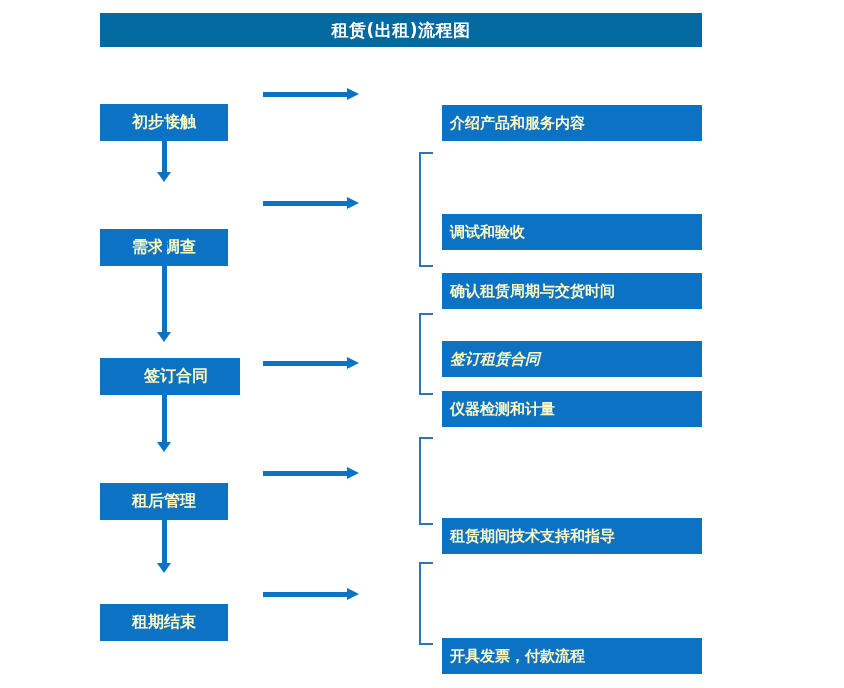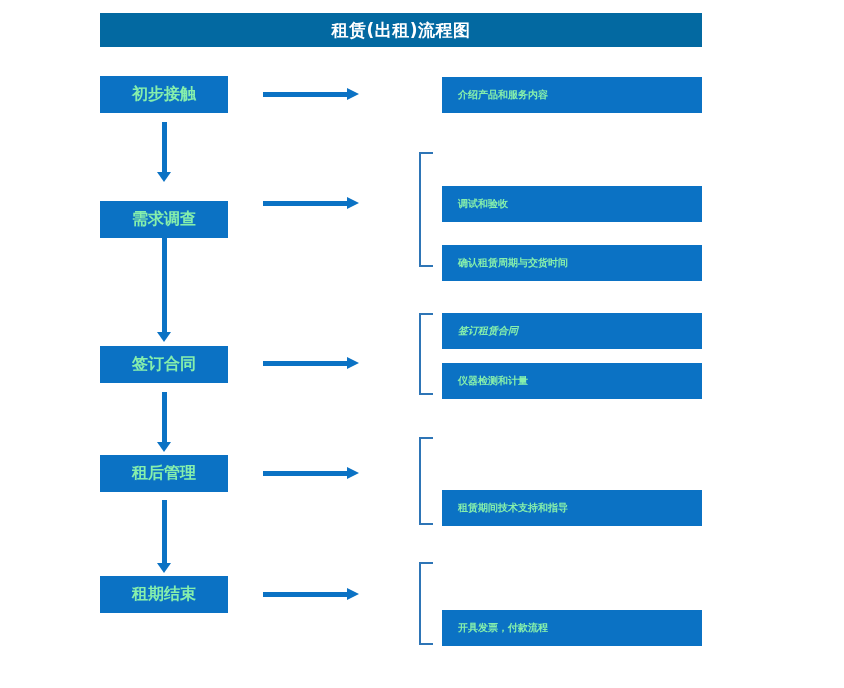--- a/index.html
+++ b/index.html
@@ -20,30 +20,30 @@
   }
   .title-bar .t{
     color:#ffffff;font-size:17px;font-weight:bold;letter-spacing:.5px;
     white-space:nowrap;
   }
 
   
   .box{
     position:absolute;background:#0B72C4;
     display:flex;align-items:center;
-    color:#86efac;font-weight:bold;white-space:nowrap;
+    color:#fef9c3;font-weight:bold;white-space:nowrap;margin-top:28px;
   }
   .box.left{
     left:100px;width:128px;height:37px;
     justify-content:center;font-size:16px;
   }
   .box.right{
     left:442px;width:260px;height:36px;
-    justify-content:flex-start;padding-left:16px;
-    box-sizing:border-box;font-size:10px;
+    justify-content:flex-start;padding-left:8px;
+    box-sizing:border-box;font-size:15px;
   }
 
   
   .h-arrow{position:absolute;left:263px;width:96px;height:12px;}
   .h-arrow .shaft{
     position:absolute;left:0;top:4px;width:84px;height:5px;background:#0B72C4;
   }
   .h-arrow .head{
     position:absolute;right:0;top:0;width:0;height:0;
     border-top:6px solid transparent;
@@ -76,21 +76,21 @@
 <body>
 
 <div id="stage">
 
   <div class="title-bar">
     <span class="t">租赁(出租)流程图</span>
   </div>
 
   <div class="box left" style="top:76px;">初步接触</div>
   <div class="box left" style="top:201px;">需求调查</div>
-  <div class="box left" style="top:346px;">签订合同</div>
+  <div class="box left" style="top:330px;padding-left:12px;">签订合同</div>
   <div class="box left" style="top:455px;">租后管理</div>
   <div class="box left" style="top:576px;">租期结束</div>
 
   <div class="v-arrow" style="top:122px;height:60px;">
     <div class="shaft" style="height:50px;"></div>
     <div class="head"></div>
   </div>
   <div class="v-arrow" style="top:232px;height:110px;">
     <div class="shaft" style="height:100px;"></div>
     <div class="head"></div>

